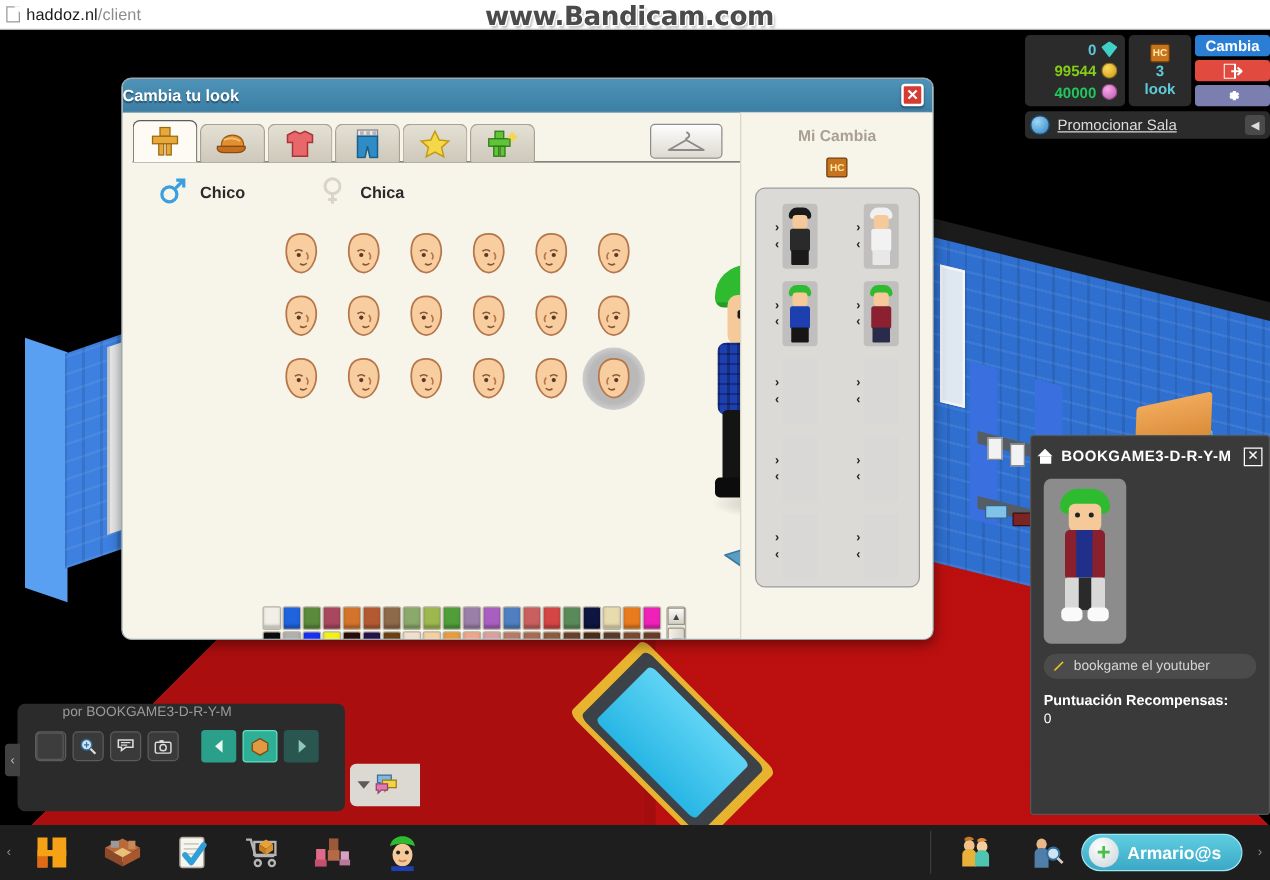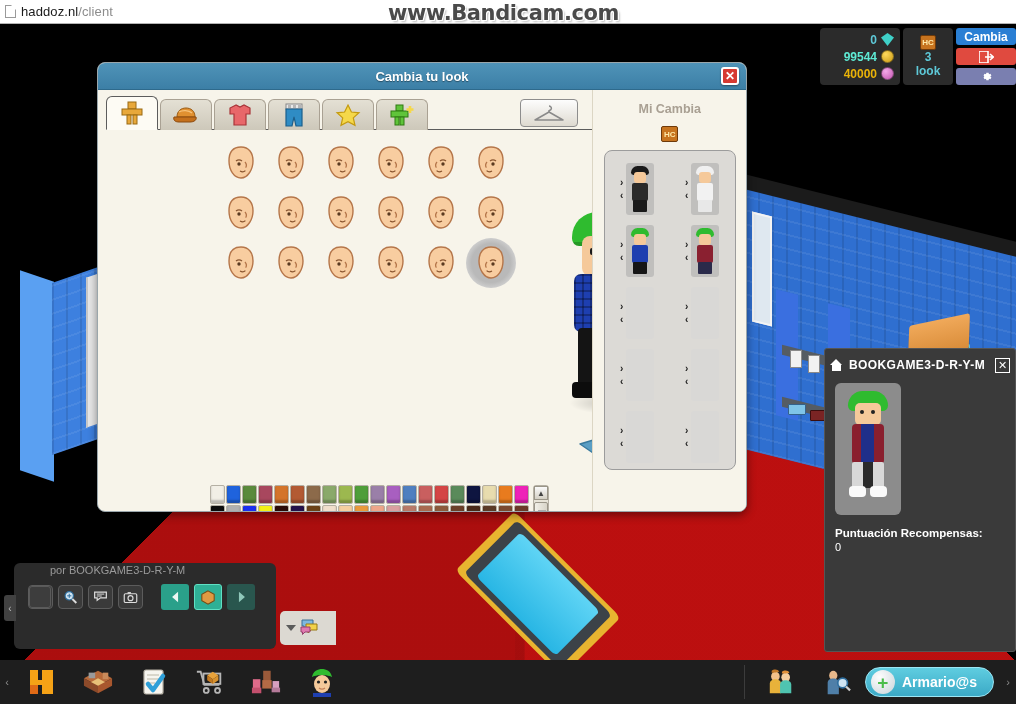--- a/index.html
+++ b/index.html
@@ -171,22 +171,22 @@
   #currency-box {
     background: #2b2b2b; border-radius: 4px; padding: 3px 6px 3px 4px;
     min-width: 80px;
   }
   .cur-line {
     display: flex; align-items: center; justify-content: flex-end; gap: 4px;
     height: 17px; font-size: 12px; font-weight: bold;
   }
   .cur-val { font-family: "Liberation Sans", sans-serif; }
   .cur-diamond { color: #5ec9d8; }
-  .cur-credit { color: #5eead4; }
-  .cur-ducket { color: #eab308; }
+  .cur-credit { color: #84cc16; }
+  .cur-ducket { color: #22c55e; }
   .coin {
     width: 13px; height: 13px; border-radius: 50%; flex: none;
     border: 1px solid rgba(0,0,0,.4);
     display: inline-block;
   }
   .coin.diamond {
     border-radius: 0; background: #3fd0c8;
     clip-path: polygon(50% 0, 100% 35%, 50% 100%, 0 35%);
     border: none;
   }
@@ -366,21 +366,21 @@
 
   
   #dialog {
     position: absolute; left: 97px; top: 62px; width: 650px; height: 450px;
     background: #f7f4ea; border: 1px solid #9aa6ab; border-radius: 8px;
     box-shadow: 0 3px 10px rgba(0,0,0,.45); z-index: 55; overflow: hidden;
   }
   #dlg-title {
     height: 27px; background: linear-gradient(#4f93b8, #3c7fa6);
     border-bottom: 1px solid #2e6a8c; display: flex; align-items: center;
-    justify-content: center; position: relative;
+    position: relative;
   }
   #dlg-title span {
     color: #fff; font-size: 13px; font-weight: bold;
     text-shadow: 0 1px 1px rgba(0,0,0,.4);
   }
   #dlg-close {
     position: absolute; right: 7px; top: 4px; width: 18px; height: 18px;
     background: #d63a32; border: 2px solid #fff; border-radius: 3px;
     color: #fff; font-size: 12px; font-weight: bold; line-height: 14px;
     text-align: center; cursor: pointer;
@@ -598,40 +598,51 @@
             </svg>
         </div>
         <div class="hud-btn" id="btn-settings">
           <svg width="13" height="13" viewBox="0 0 20 20">
               <path fill="#fff" d="M10 6.4a3.6 3.6 0 100 7.2 3.6 3.6 0 000-7.2zm0 5.4a1.8 1.8 0 110-3.6 1.8 1.8 0 010 3.6z"></path>
               <path fill="#fff" d="M17.6 11.4l-1.5-.9a6.4 6.4 0 000-1l1.5-.9-1.6-2.8-1.6.6a6.3 6.3 0 00-.9-.5l-.2-1.7H9.7l-.2 1.7c-.3.1-.6.3-.9.5l-1.6-.6-1.6 2.8 1.5.9a6.4 6.4 0 000 1l-1.5.9L7 14.2l1.6-.6c.3.2.6.4.9.5l.2 1.7h3.6l.2-1.7c.3-.1.6-.3.9-.5l1.6.6 1.6-2.8z"></path>
             </svg>
         </div>
       </div>
     </div>
+    <div id="promo-bar">
+      <div id="promo-globe"></div>
+      <div id="promo-label">Promocionar Sala</div>
+      <div id="promo-arrow">◀</div>
+    </div>
   </div>
 
   <div id="profile">
     <div id="profile-head">
       <div id="home-icon"></div>
       <div id="profile-name">BOOKGAME3-D-R-Y-M</div>
       <div id="profile-close">✕</div>
     </div>
     <div id="profile-fig">
 
       <div class="fg" style="left:13px;top:8px;width:40px;height:20px;background:#2fbb2f;border-radius:16px 16px 6px 6px"></div>
       <div class="fg" style="left:20px;top:20px;width:26px;height:22px;background:#f5c99a;border-radius:5px"></div>
       <div class="fg" style="left:25px;top:27px;width:4px;height:4px;background:#222;border-radius:50%"></div>
       <div class="fg" style="left:36px;top:27px;width:4px;height:4px;background:#222;border-radius:50%"></div>
       <div class="fg" style="left:17px;top:41px;width:32px;height:40px;background:#8a1f2e;border-radius:4px"></div>
       <div class="fg" style="left:26px;top:41px;width:13px;height:40px;background:#1f2f8a"></div>
       <div class="fg" style="left:17px;top:79px;width:32px;height:26px;background:#d8d8d8;border-radius:2px"></div>
       <div class="fg" style="left:28px;top:79px;width:10px;height:26px;background:#2a2a2a"></div>
       <div class="fg" style="left:14px;top:103px;width:17px;height:11px;background:#fafafa;border-radius:4px"></div>
       <div class="fg" style="left:35px;top:103px;width:17px;height:11px;background:#fafafa;border-radius:4px"></div>
+    </div>
+    <div id="profile-motto">
+      <svg id="pencil-icon" viewBox="0 0 14 14">
+          <path d="M1 11l1.6-.4 8-8-1.2-1.2-8 8L1 11z" fill="#f2d24a" stroke="#9a7a12" stroke-width=".7"></path>
+        </svg>
+      <span>bookgame el youtuber</span>
     </div>
     <div id="profile-score">Puntuación Recompensas:</div>
     <div id="profile-score-val">0</div>
   </div>
 
   <div id="roominfo">
     <div id="roominfo-collapse">‹</div>
     <div id="roominfo-by">por BOOKGAME3-D-R-Y-M</div>
     <div id="roominfo-thumb"></div>
     <div id="roominfo-icons">
@@ -835,20 +846,37 @@
               </svg>
           </div>
           <div id="hanger-btn">
             <svg width="36" height="20" viewBox="0 0 36 20">
                 <path d="M18 3a2.4 2.4 0 012.4 2.4c0 1.2-1 1.8-2.4 2.4v2" stroke="#8a8a8a" stroke-width="1.5" fill="none"></path>
                 <path d="M18 9L4 17h28z" stroke="#8a8a8a" stroke-width="1.5" fill="none" stroke-linejoin="round"></path>
               </svg>
           </div>
         </div>
 
+        <div id="gender-row">
+          <div class="gender-opt">
+            <svg width="24" height="24" viewBox="0 0 24 24">
+                <circle cx="9.5" cy="14.5" r="6" fill="none" stroke="#3a9fe0" stroke-width="2.6"></circle>
+                <path d="M14.5 9.5L21 3M15 3h6v6" stroke="#3a9fe0" stroke-width="2.6" fill="none"></path>
+              </svg>
+            <span class="gender-label">Chico</span>
+          </div>
+          <div id="gender-gap"></div>
+          <div class="gender-opt">
+            <svg width="24" height="24" viewBox="0 0 24 24">
+                <circle cx="12" cy="8" r="6" fill="none" stroke="#d8d4c8" stroke-width="2.4"></circle>
+                <path d="M12 14v8M8.5 18.5h7" stroke="#d8d4c8" stroke-width="2.4"></path>
+              </svg>
+            <span class="gender-label">Chica</span>
+          </div>
+        </div>
 
         <div id="face-grid">
             <div class="face-cell">
               <svg width="34" height="36" viewBox="0 0 34 36">
                 <g>
                   <path d="M17 2c8 0 12 6 12 14s-5 17-12 17S5 25 5 16 9 2 17 2z" fill="#f8cda0" stroke="#b5764a" stroke-width="1.4"></path>
                   <path d="M12 16c2-1.6 4-1.6 6 0" stroke="#8a5630" stroke-width="1.3" fill="none"></path>
                   <circle cx="15" cy="19" r="1.7" fill="#5a3a20"></circle>
                   <path d="M21 17c1.6 2 1.8 4 .6 5.6" stroke="#b5764a" stroke-width="1.3" fill="none"></path>
                   <path d="M16 26c2 1.2 4 1 5.4-.4" stroke="#8a5630" stroke-width="1.3" fill="none"></path>

